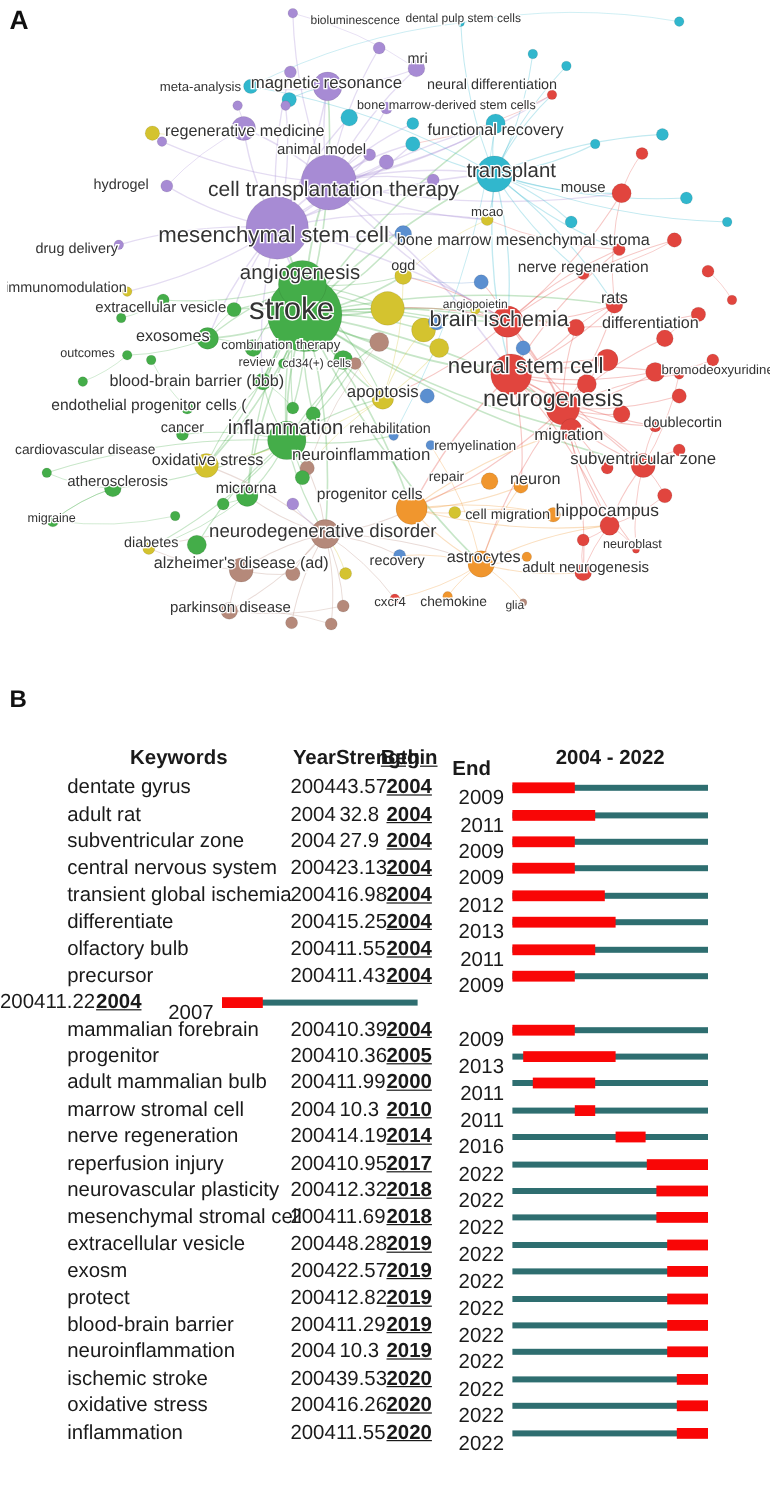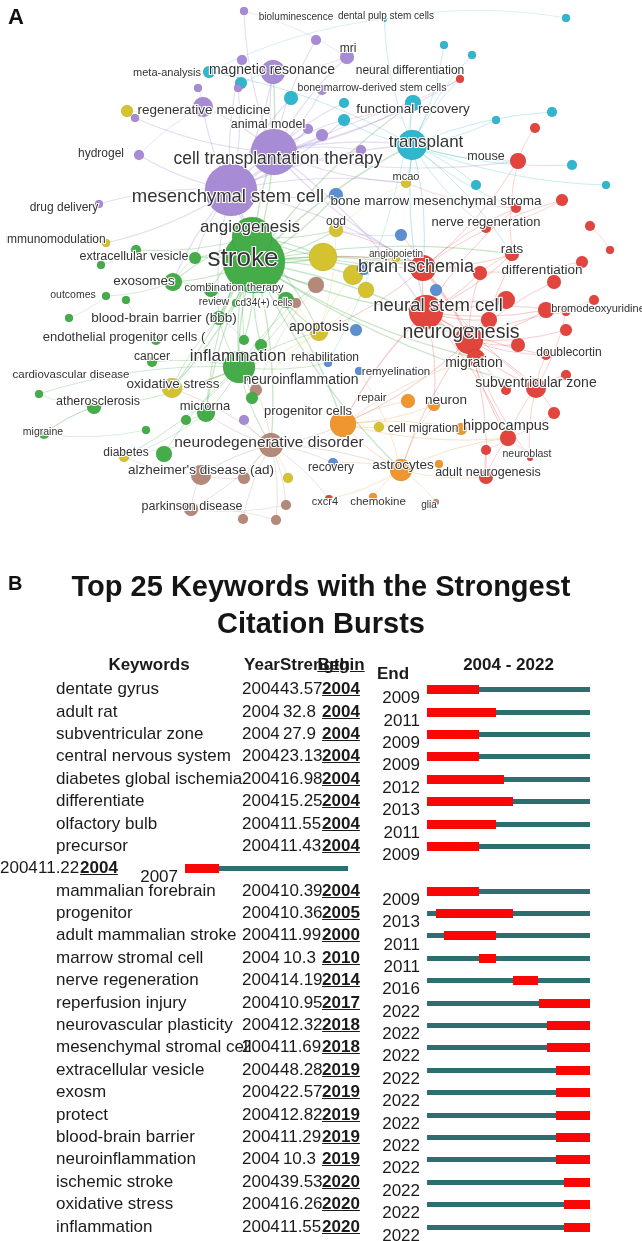--- a/index.html
+++ b/index.html
@@ -5,21 +5,21 @@
   html,body{margin:0;padding:0;background:#ffffff;}
   body{width:642px;font-family:"Liberation Sans",sans-serif;color:#1a1a1a;}
   #fig{position:relative;width:642px;height:1241px;background:#fff;overflow:hidden;}
   .panel-letter{position:absolute;font-weight:bold;font-size:22px;color:#111;}
   #label-a{left:8px;top:4px;}
   #label-b{left:8px;top:572px;font-size:20px;}
   #network-wrap{position:absolute;left:6px;top:0;width:642px;height:552px;}
   
   #burst-title{position:absolute;left:0;top:568px;width:642px;text-align:center;
     font-size:29px;font-weight:bold;line-height:37px;color:#151515;letter-spacing:0px;}
-  #burst-table{position:absolute;left:0;top:652px;width:642px;}
+  #burst-table{position:absolute;left:0;top:619px;width:642px;}
   .brow{display:flex;align-items:center;height:22.4px;font-size:17px;white-space:nowrap;}
   .brow .c{display:block;flex:0 0 auto;}
   .c.kw{width:186px;margin-left:56px;text-align:left;overflow:visible;}
   .c.yr{width:38px;text-align:left;}
   .c.st{width:36px;text-align:right;}
   .c.bg{width:50px;text-align:center;font-weight:bold;text-decoration:underline;}
   .c.en{width:54px;text-align:right;margin-top:18px;}
   .bar{position:relative;width:163px;height:14px;margin-left:7px;}
   .bar .base{position:absolute;left:0;right:0;top:5px;height:5px;}
   .bar .burst{position:absolute;top:3px;height:9px;}
@@ -506,24 +506,20 @@
           <text x="410" y="267" font-size="18" text-anchor="middle" dominant-baseline="middle" style="fill: rgb(51, 51, 51);">brain ischemia</text>
           <text x="222" y="197" font-size="18.5" text-anchor="middle" dominant-baseline="middle" style="fill: rgb(51, 51, 51);">mesenchymal stem cell</text>
           <text x="432" y="306" font-size="18.5" text-anchor="middle" dominant-baseline="middle" style="fill: rgb(51, 51, 51);">neural stem cell</text>
           <text x="455" y="333" font-size="19.5" text-anchor="middle" dominant-baseline="middle" style="fill: rgb(51, 51, 51);">neurogenesis</text>
           <text x="237" y="259" font-size="26" text-anchor="middle" dominant-baseline="middle" style="fill: rgb(51, 51, 51);">stroke</text>
         </g>
       </svg>
   </div>
 
   <div id="label-b" class="panel-letter">B</div>
-  <div id="burst-title">
-    <div>Top 25 Keywords with the Strongest</div>
-    <div>Citation Bursts</div>
-  </div>
 
   <div id="burst-table">
     <div class="brow" id="bhead">
       <span class="c kw">Keywords</span>
       <span class="c yr">Year</span>
       <span class="c st">Strength</span>
       <span class="c bg">Begin</span>
       <span class="c en">End</span>
       <span class="c range">2004 - 2022</span>
     </div>
@@ -570,21 +566,21 @@
     <span class="c st">23.13</span>
     <span class="c bg">2004</span>
     <span class="c en">2009</span>
     <span class="bar">
       <i class="base" style="background: rgb(46, 110, 112);"></i>
       <i class="burst" style="left: 0px; width: 51.5px; background: rgb(249, 6, 6);"></i>
     </span>
   </div>
 
   <div class="brow">
-    <span class="c kw">diabetes global ischemia</span>
+    <span class="c kw">transient global ischemia</span>
     <span class="c yr">2004</span>
     <span class="c st">16.98</span>
     <span class="c bg">2004</span>
     <span class="c en">2012</span>
     <span class="bar">
       <i class="base" style="background: rgb(46, 110, 112);"></i>
       <i class="burst" style="left: 0px; width: 77.2px; background: rgb(249, 6, 6);"></i>
     </span>
   </div>
 
@@ -653,21 +649,21 @@
     <span class="c st">10.36</span>
     <span class="c bg">2005</span>
     <span class="c en">2013</span>
     <span class="bar">
       <i class="base" style="background: rgb(46, 110, 112);"></i>
       <i class="burst" style="left: 8.6px; width: 77.2px; background: rgb(249, 6, 6);"></i>
     </span>
   </div>
 
   <div class="brow">
-    <span class="c kw">adult mammalian stroke</span>
+    <span class="c kw">adult mammalian bulb</span>
     <span class="c yr">2004</span>
     <span class="c st">11.99</span>
     <span class="c bg">2000</span>
     <span class="c en">2011</span>
     <span class="bar">
       <i class="base" style="background: rgb(46, 110, 112);"></i>
       <i class="burst" style="left: 17.2px; width: 51.5px; background: rgb(249, 6, 6);"></i>
     </span>
   </div>
 

